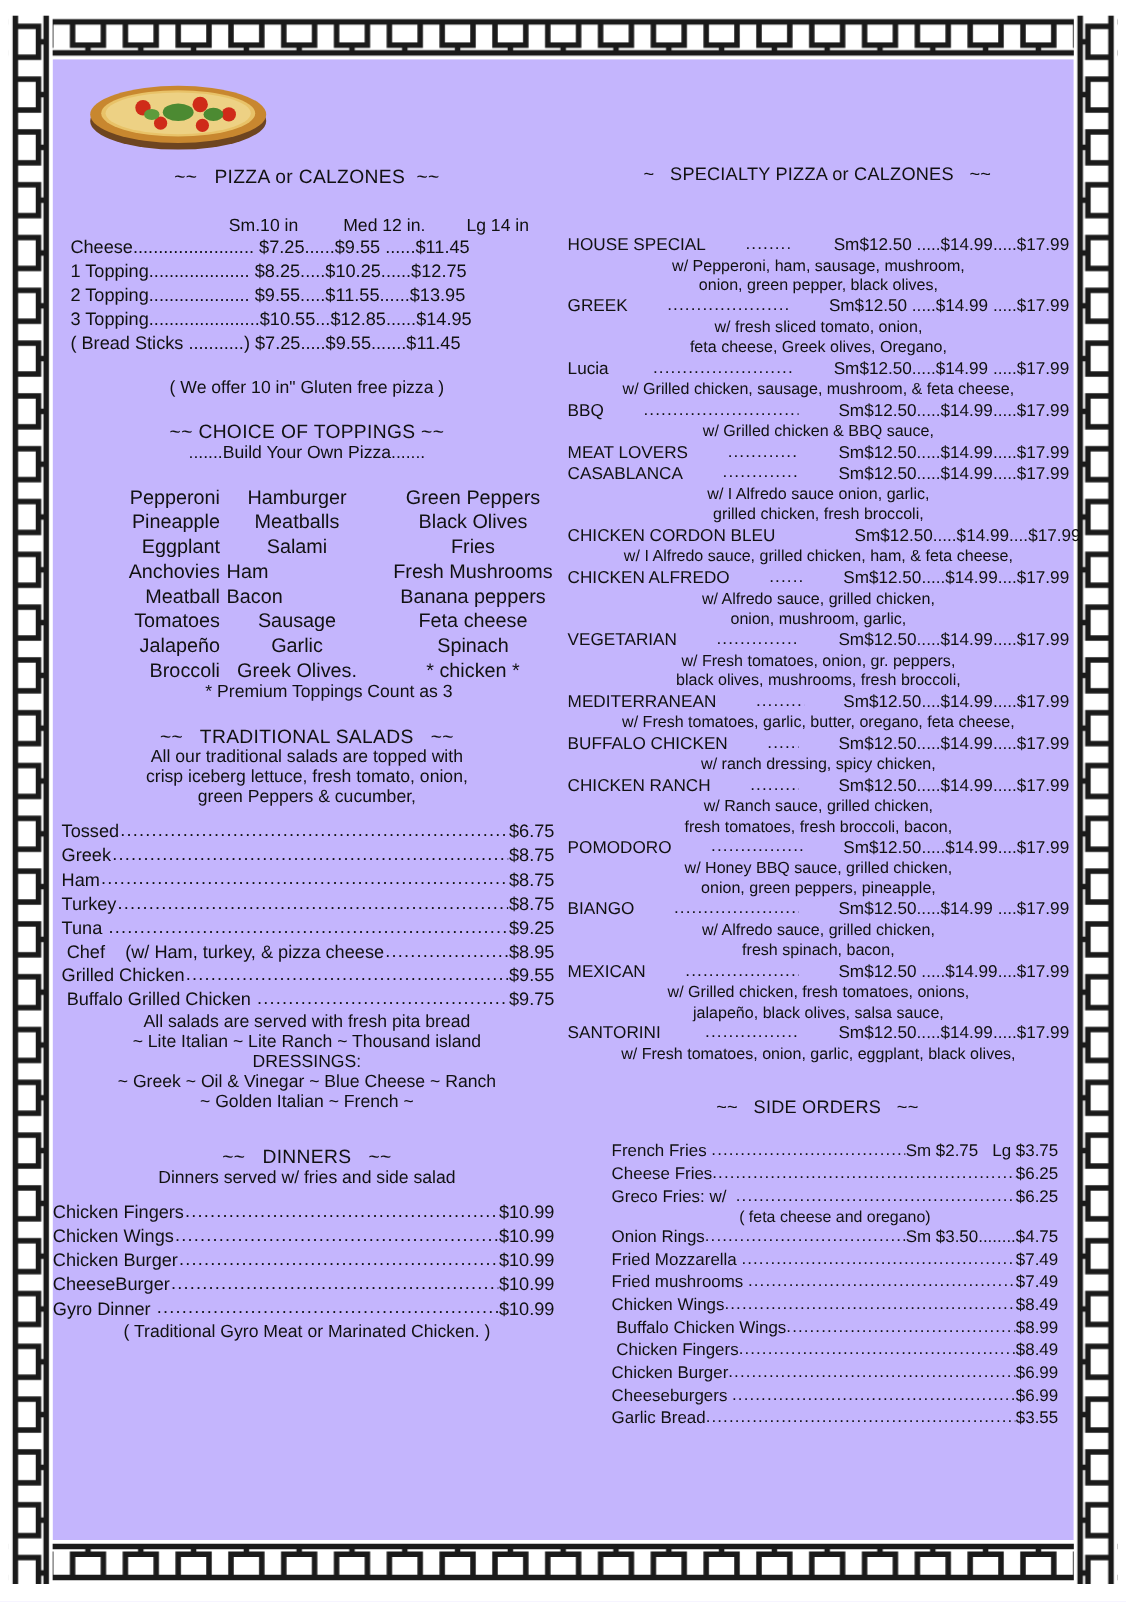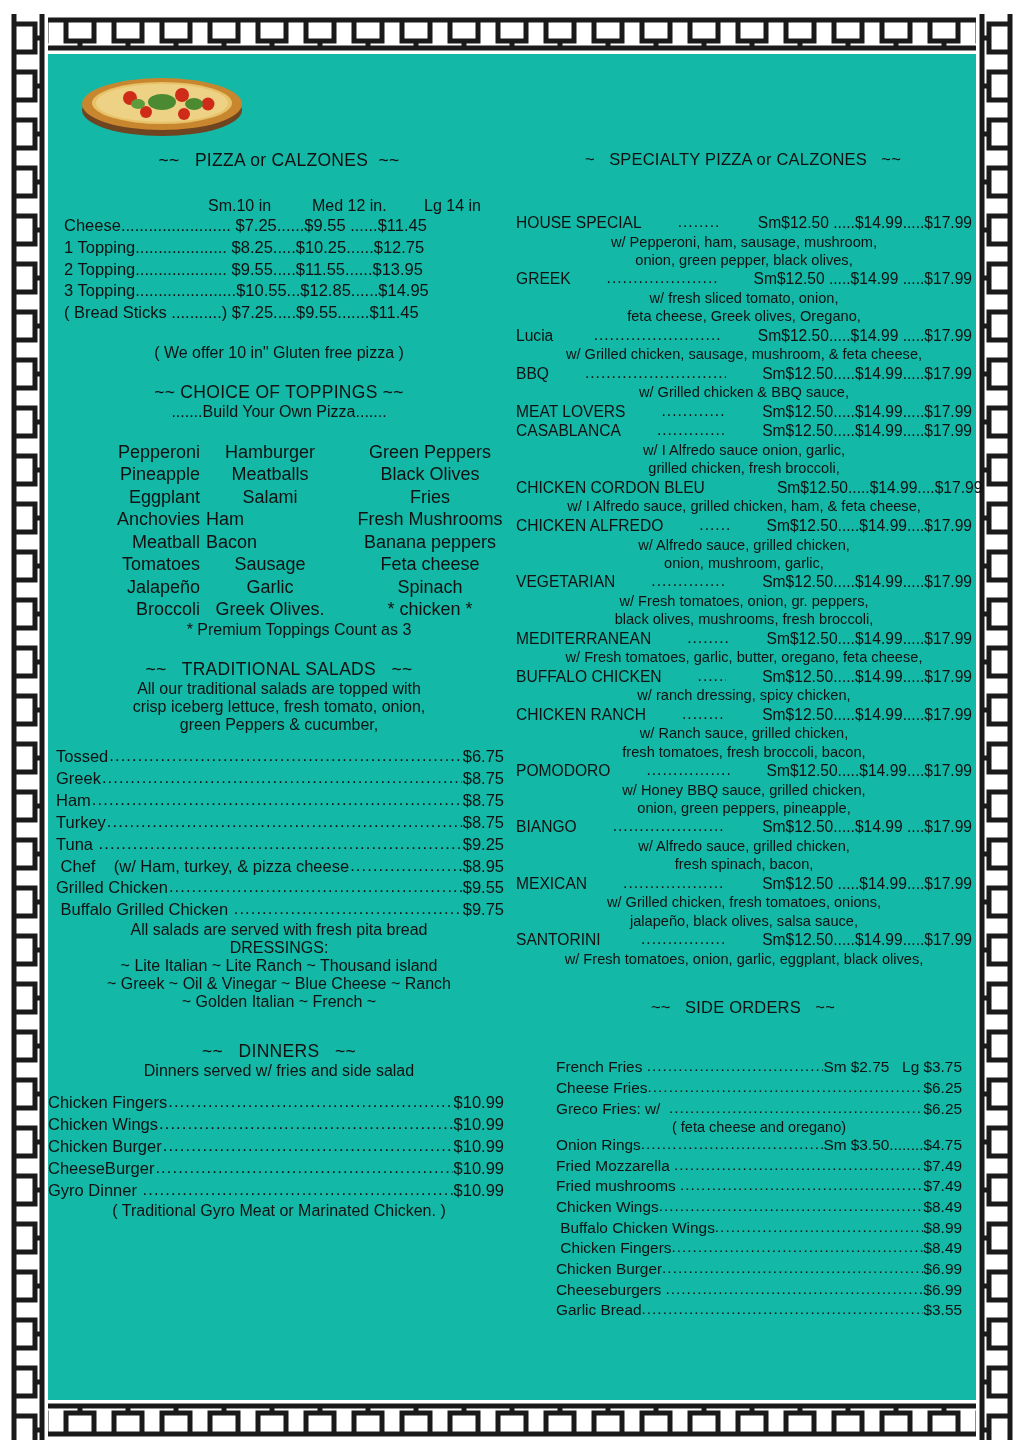--- a/index.html
+++ b/index.html
@@ -52,21 +52,21 @@
     background: #ffffff;
   }
 
   
   .sheet {
     position: absolute;
     left: 48px;
     top: 54px;
     width: 928px;
     height: 1346px;
-    background: #14b8a6;
+    background: #c4b5fd;
   }
 
   .columns {
     position: absolute;
     left: 0; top: 0;
     width: 928px;
     height: 1346px;
     display: flex;
   }
   .col-left {
@@ -198,21 +198,21 @@
     flex: 1 1 auto;
     overflow: hidden;
     white-space: nowrap;
     letter-spacing: 1px;
     position: relative;
     top: -1px;
   }
   .so-line .pr { flex: 0 0 auto; }
 
   .sp-block { padding: 0 4px 0 6px; }
-  .so-block { padding: 0 14px 0 46px; margin-top: 20px; }
+  .so-block { padding: 0 14px 0 46px; }
   .gap-s  { height: 12px; }
   .gap-m  { height: 20px; }
   .gap-l  { height: 30px; }
 </style>
 </head>
 <body>
 
 <div class="frame">
   <svg width="0" height="0" style="position:absolute" aria-hidden="true">
     <defs>
@@ -374,22 +374,22 @@
           <span class="pr">$9.55</span>
         </div>
         <div class="leader">
           <span class="nm"> Buffalo Grilled Chicken </span>
           <span class="dots">...........................................................................................</span>
           <span class="pr">$9.75</span>
         </div>
       </div>
 
       <div class="center-line">All salads are served with fresh pita bread</div>
+      <div class="center-line">~ Lite Italian ~ Lite Ranch ~ Thousand island</div>
       <div class="center-line">DRESSINGS:</div>
-      <div class="center-line">~ Lite Italian ~ Lite Ranch ~ Thousand island</div>
       <div class="center-line">~ Greek ~ Oil &amp; Vinegar ~ Blue Cheese ~ Ranch</div>
       <div class="center-line">~ Golden Italian ~ French ~</div>
 
       <div class="gap-l"></div>
       <div class="sect-title">~~   DINNERS   ~~</div>
       <div class="center-line">Dinners served w/ fries and side salad</div>
 
       <div class="gap-s"></div>
       <div style="padding:0 6px 0 0">
         <div class="leader">

